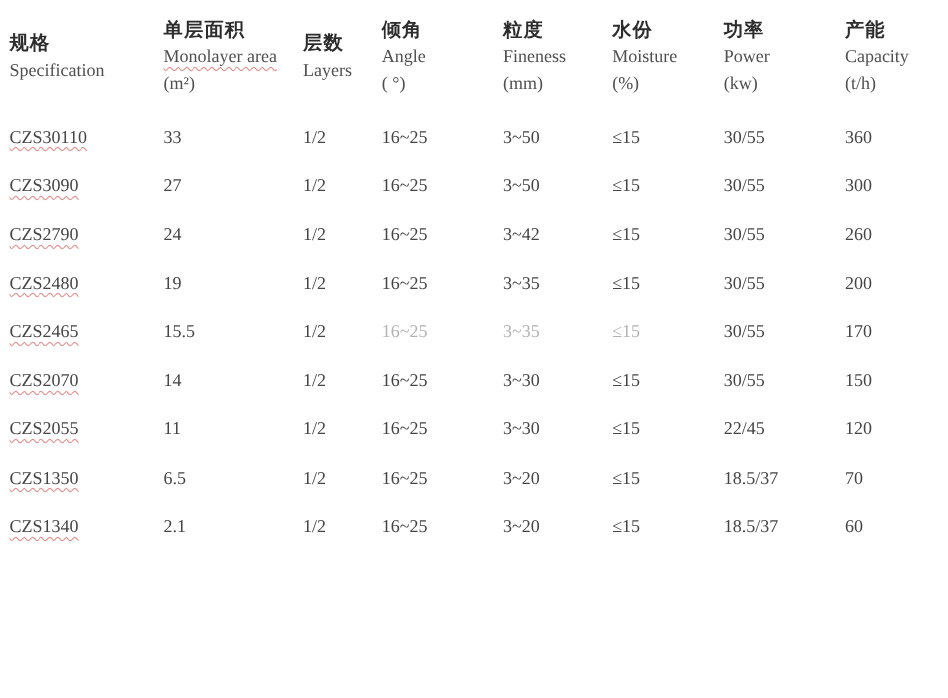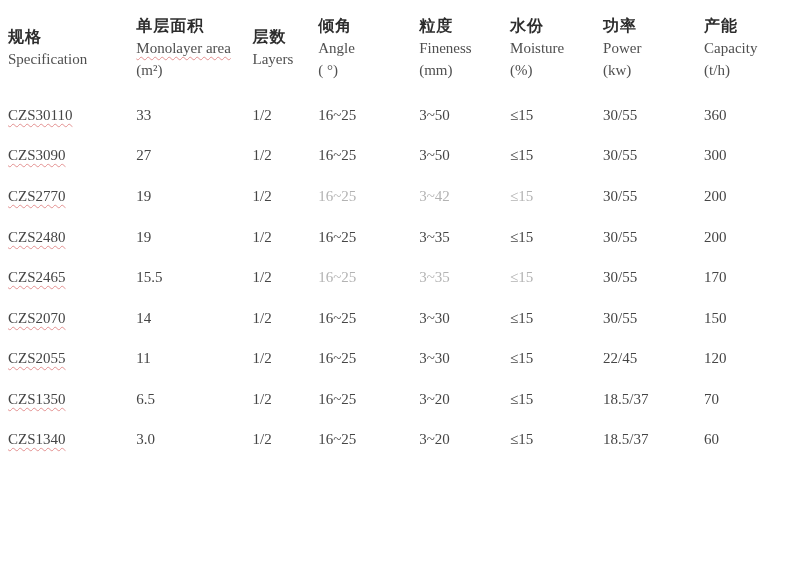--- a/index.html
+++ b/index.html
@@ -134,28 +134,28 @@
           <td><span class="spell">CZS3090</span></td>
           <td><span>27</span></td>
           <td><span>1/2</span></td>
           <td><span>16~25</span></td>
           <td><span>3~50</span></td>
           <td><span>≤15</span></td>
           <td><span>30/55</span></td>
           <td><span>300</span></td>
         </tr>
         <tr>
-          <td><span class="spell">CZS2770</span></td>
-          <td><span>19</span></td>
-          <td><span>1/2</span></td>
-          <td><span class="faded">16~25</span></td>
-          <td><span class="faded">3~42</span></td>
-          <td><span class="faded">≤15</span></td>
-          <td><span>30/55</span></td>
-          <td><span>200</span></td>
+          <td><span class="spell">CZS2790</span></td>
+          <td><span>24</span></td>
+          <td><span>1/2</span></td>
+          <td><span>16~25</span></td>
+          <td><span>3~42</span></td>
+          <td><span>≤15</span></td>
+          <td><span>30/55</span></td>
+          <td><span>260</span></td>
         </tr>
         <tr>
           <td><span class="spell">CZS2480</span></td>
           <td><span>19</span></td>
           <td><span>1/2</span></td>
           <td><span>16~25</span></td>
           <td><span>3~35</span></td>
           <td><span>≤15</span></td>
           <td><span>30/55</span></td>
           <td><span>200</span></td>
@@ -195,21 +195,21 @@
           <td><span>6.5</span></td>
           <td><span>1/2</span></td>
           <td><span>16~25</span></td>
           <td><span>3~20</span></td>
           <td><span>≤15</span></td>
           <td><span>18.5/37</span></td>
           <td><span>70</span></td>
         </tr>
         <tr>
           <td><span class="spell">CZS1340</span></td>
-          <td><span>3.0</span></td>
+          <td><span>2.1</span></td>
           <td><span>1/2</span></td>
           <td><span>16~25</span></td>
           <td><span>3~20</span></td>
           <td><span>≤15</span></td>
           <td><span>18.5/37</span></td>
           <td><span>60</span></td>
         </tr>
       </tbody>
   </table>
 </div>

